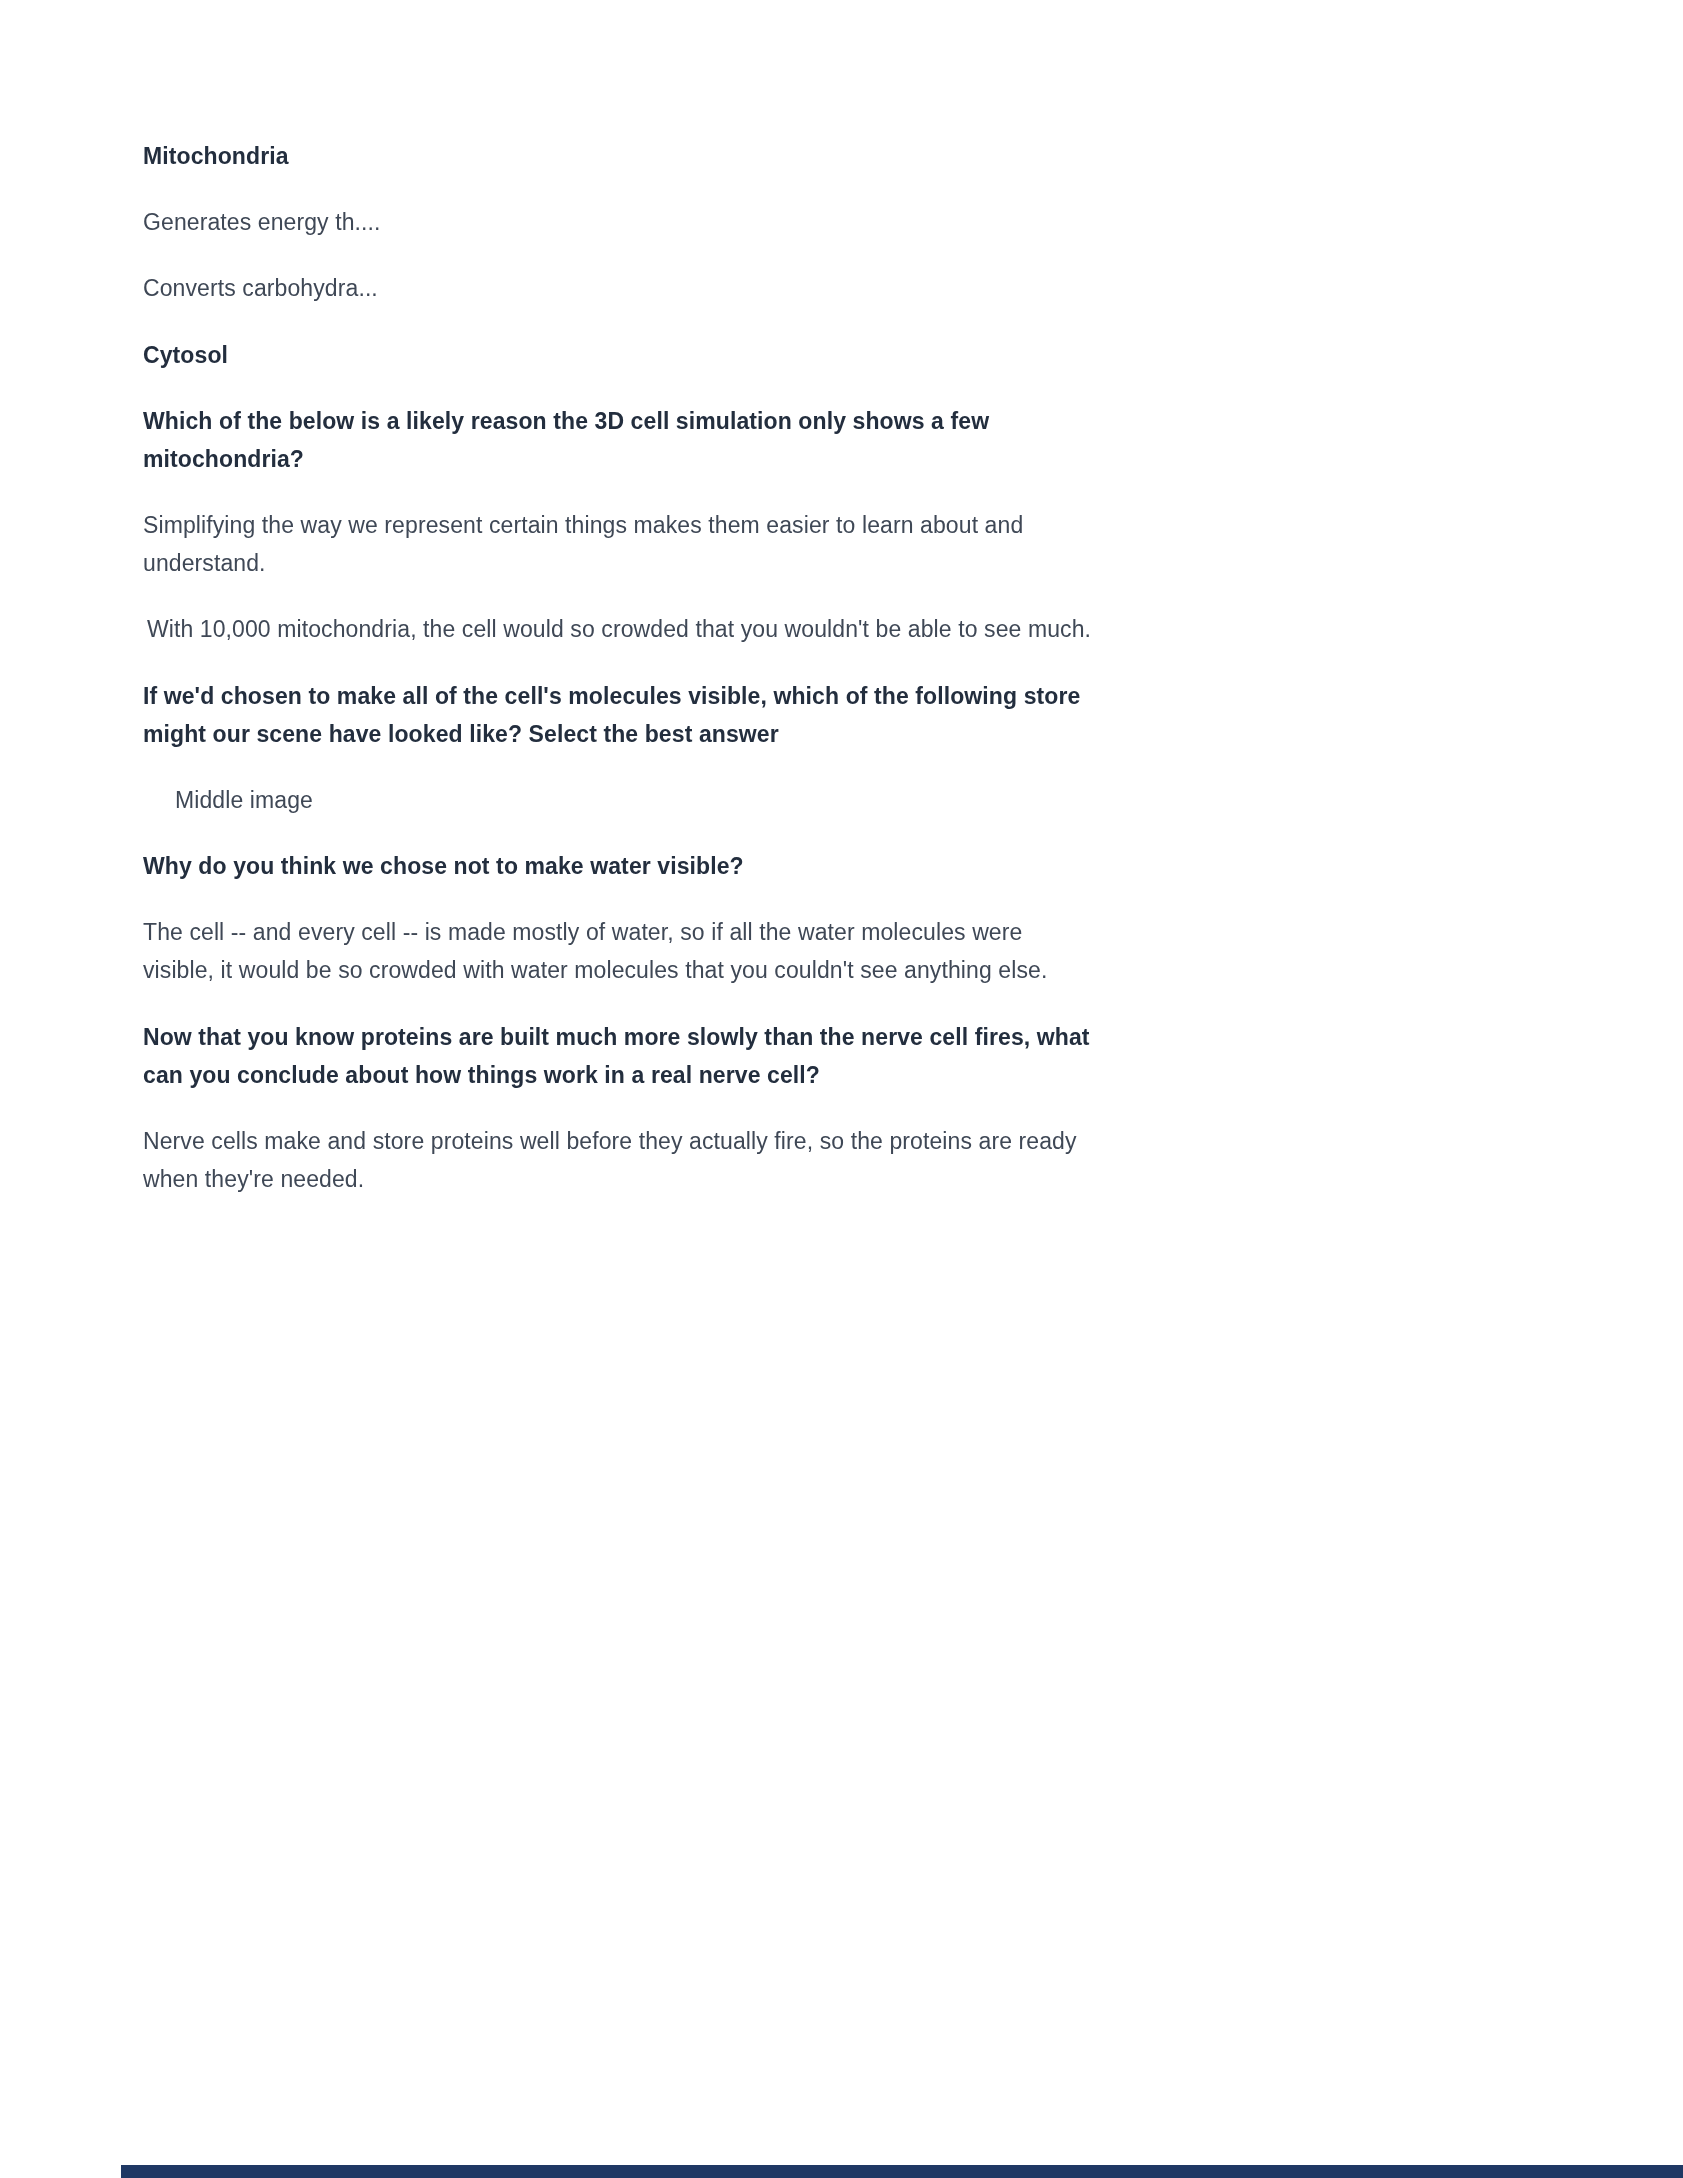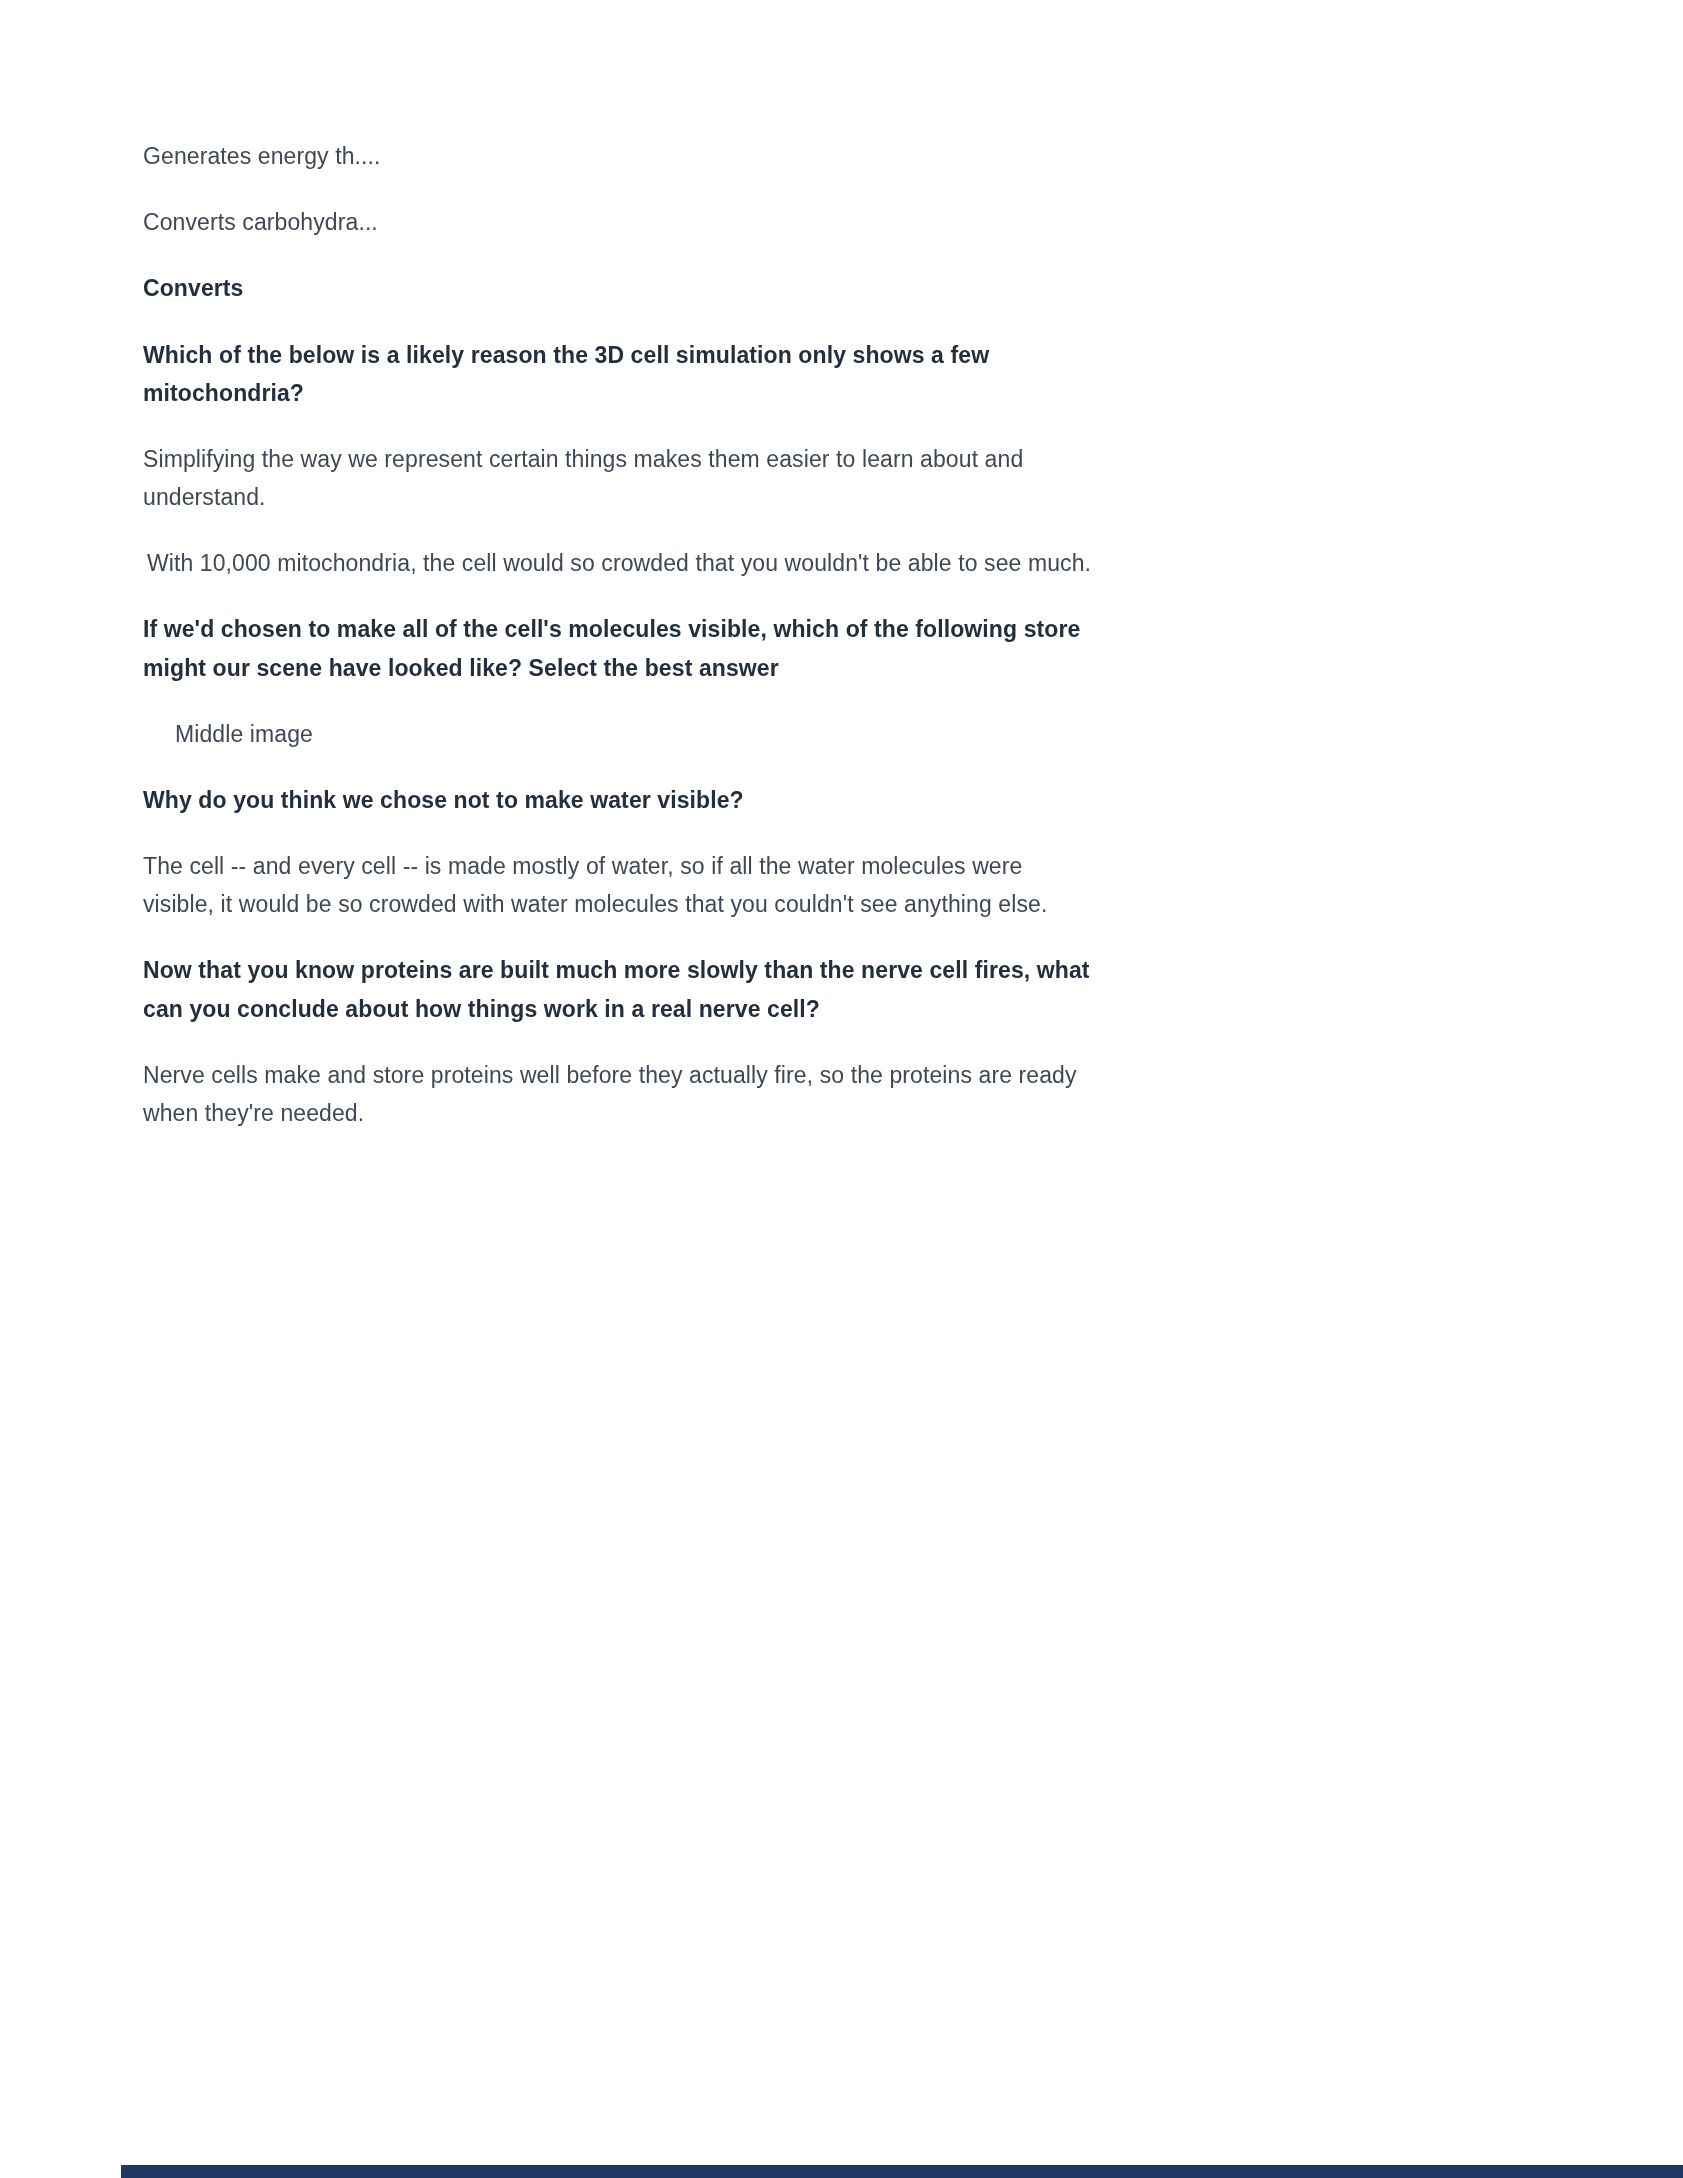--- a/index.html
+++ b/index.html
@@ -44,23 +44,24 @@
     left: 121px;
     right: 0;
     bottom: 0;
     height: 13px;
   }
 </style>
 </head>
 <body>
 
 <div class="doc-content">
+    <p class="blk head" style="color: rgb(35, 46, 62);">Mitochondria</p>
     <p class="blk para" style="color: rgb(63, 72, 86);">Generates energy th....</p>
     <p class="blk para xgap" style="color: rgb(63, 72, 86);">Converts carbohydra...</p>
-    <p class="blk head" style="color: rgb(35, 46, 62);">Converts</p>
+    <p class="blk head" style="color: rgb(35, 46, 62);">Cytosol</p>
     <p class="blk head" style="color: rgb(35, 46, 62);">Which of the below is a likely reason the 3D cell simulation only shows a few mitochondria?</p>
     <p class="blk para" style="color: rgb(63, 72, 86);">Simplifying the way we represent certain things makes them easier to learn about and understand.</p>
     <p class="blk para xgap" style="color: rgb(63, 72, 86); text-align: center;">With 10,000 mitochondria, the cell would so crowded that you wouldn't be able to see much.</p>
     <p class="blk head" style="color: rgb(35, 46, 62);">If we'd chosen to make all of the cell's molecules visible, which of the following store might our scene have looked like? Select the best answer</p>
     <p class="blk para" style="color: rgb(63, 72, 86); margin-left: 32px;">Middle image</p>
     <p class="blk head" style="color: rgb(35, 46, 62);">Why do you think we chose not to make water visible?</p>
     <p class="blk para" style="color: rgb(63, 72, 86);">The cell -- and every cell -- is made mostly of water, so if all the water molecules were visible, it would be so crowded with water molecules that you couldn't see anything else.</p>
     <p class="blk head" style="color: rgb(35, 46, 62);">Now that you know proteins are built much more slowly than the nerve cell fires, what can you conclude about how things work in a real nerve cell?</p>
     <p class="blk para" style="color: rgb(63, 72, 86);">Nerve cells make and store proteins well before they actually fire, so the proteins are ready when they're needed.</p>
   </div>

